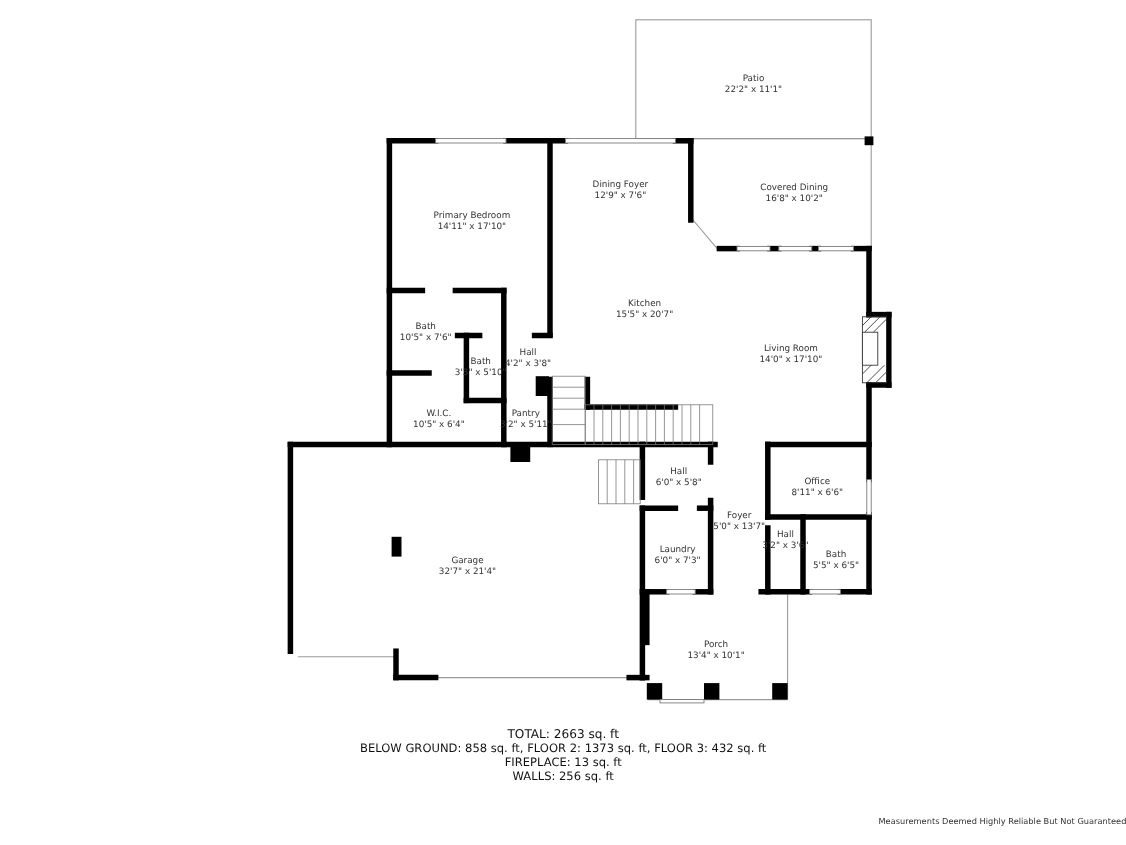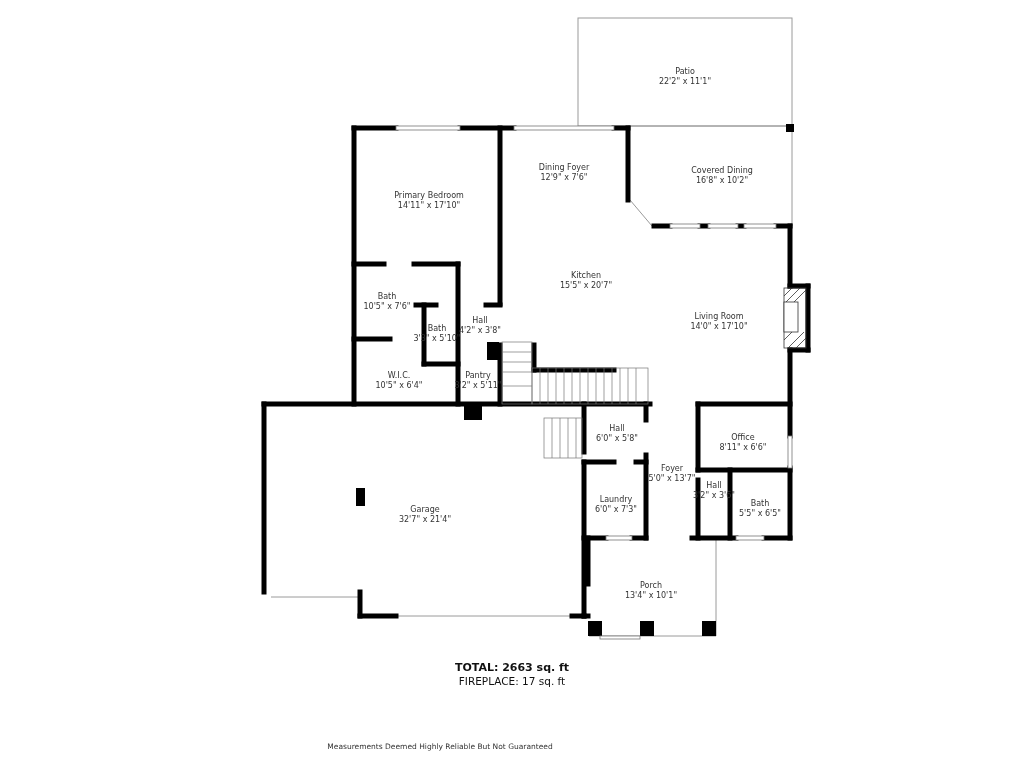--- a/index.html
+++ b/index.html
@@ -5,22 +5,22 @@
     html, body { margin: 0; padding: 0; background: #ffffff; }
     body { width: 1024px; height: 768px; position: relative; overflow: hidden;
            font-family: "DejaVu Sans", sans-serif; color: #222; }
     #plan { position: absolute; left: 0; top: 0; width: 904px; height: 650px; margin-left: 24px; }
     .room-label { position: absolute; transform: translate(-50%, -50%);
                   text-align: center; font-size: 8px; line-height: 10px; color: #333;
                   white-space: nowrap; }
     .room-label .dim { display: block; }
     #summary { position: absolute; left: 0; top: 662px; width: 1024px; text-align: center;
                font-size: 10.5px; line-height: 12.5px; color: #111; }
-    #summary .total { font-weight: bold; font-size: 11px; }
-    #disclaimer { position: absolute; left: 0; top: 742px; width: 880px; text-align: center;
+    #summary .total { font-weight: normal; font-size: 11px; }
+    #disclaimer { position: absolute; left: 0; top: 742px; width: 1024px; text-align: right;
                   font-size: 7.5px; color: #333; }
   </style>
 </head>
 <body>
 
 <div id="plan">
   <svg width="1024" height="650" viewBox="0 0 1024 650" style="position:absolute;left:0;top:0">
 
     <g fill="none" stroke="#9a9a9a" stroke-width="1">
       <rect x="554" y="18" width="214" height="108"></rect>
@@ -237,15 +237,17 @@
     <span class="dim">5'5" x 6'5"</span>
   </div>
   <div class="room-label" style="left:627px;top:591px">
     <span>Porch</span>
     <span class="dim">13'4" x 10'1"</span>
   </div>
 </div>
 
 <div id="summary">
   <div class="total">TOTAL: 2663 sq. ft</div>
-  <div>FIREPLACE: 17 sq. ft</div>
+  <div>BELOW GROUND: 858 sq. ft, FLOOR 2: 1373 sq. ft, FLOOR 3: 432 sq. ft</div>
+  <div>FIREPLACE: 13 sq. ft</div>
+  <div>WALLS: 256 sq. ft</div>
 </div>
 <div id="disclaimer">Measurements Deemed Highly Reliable But Not Guaranteed</div>
 
 </body></html>

